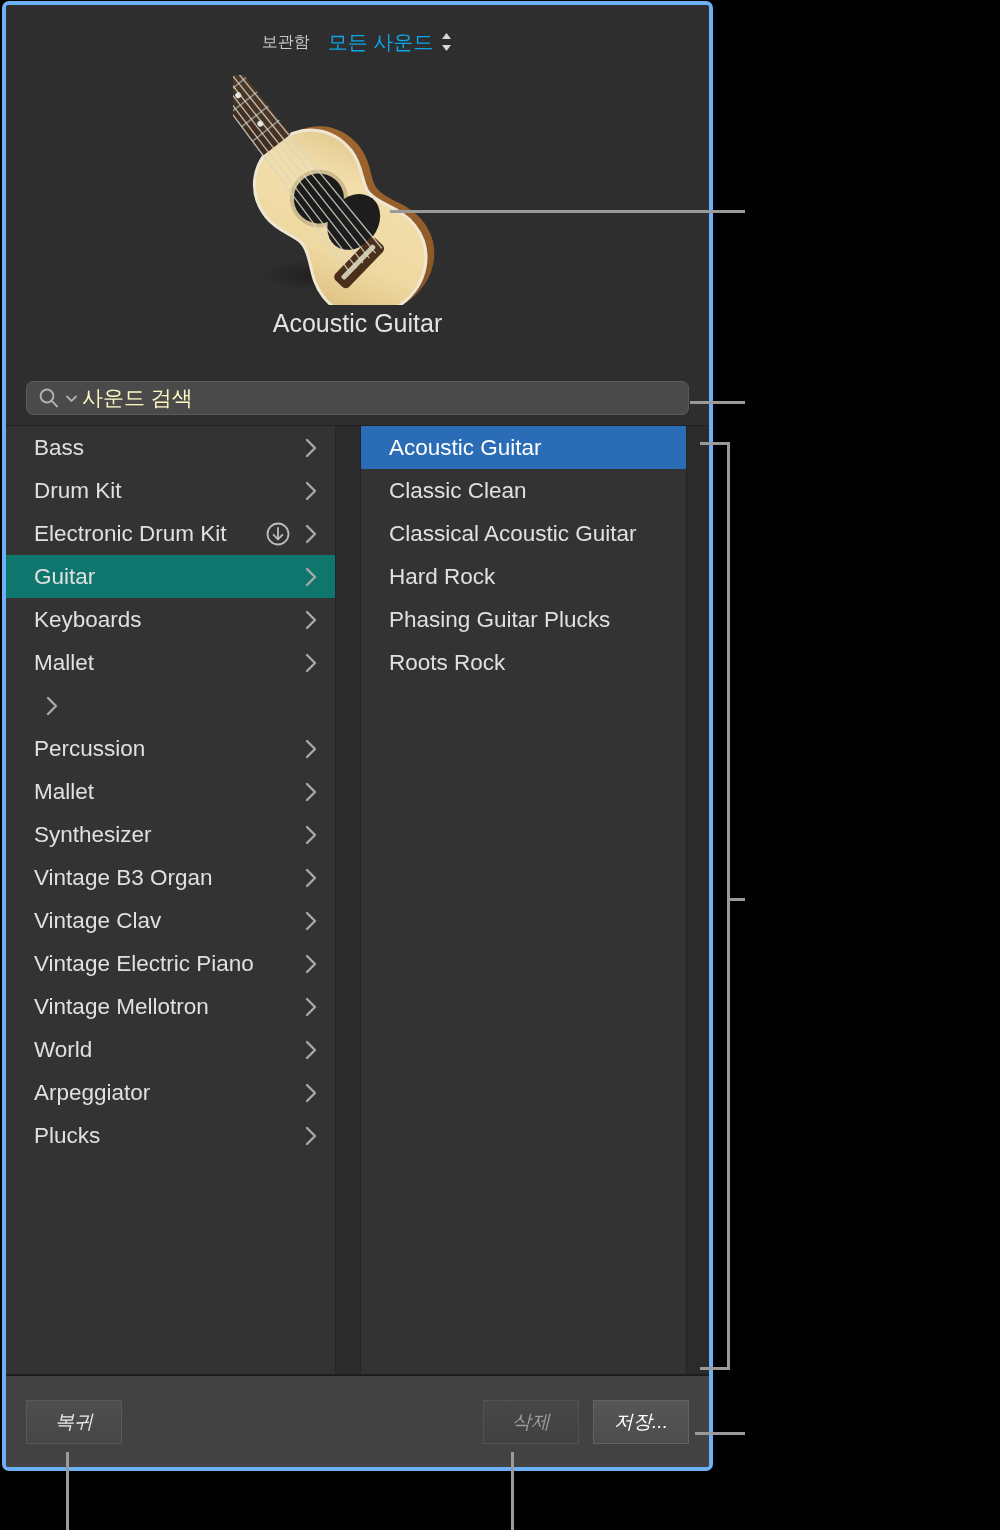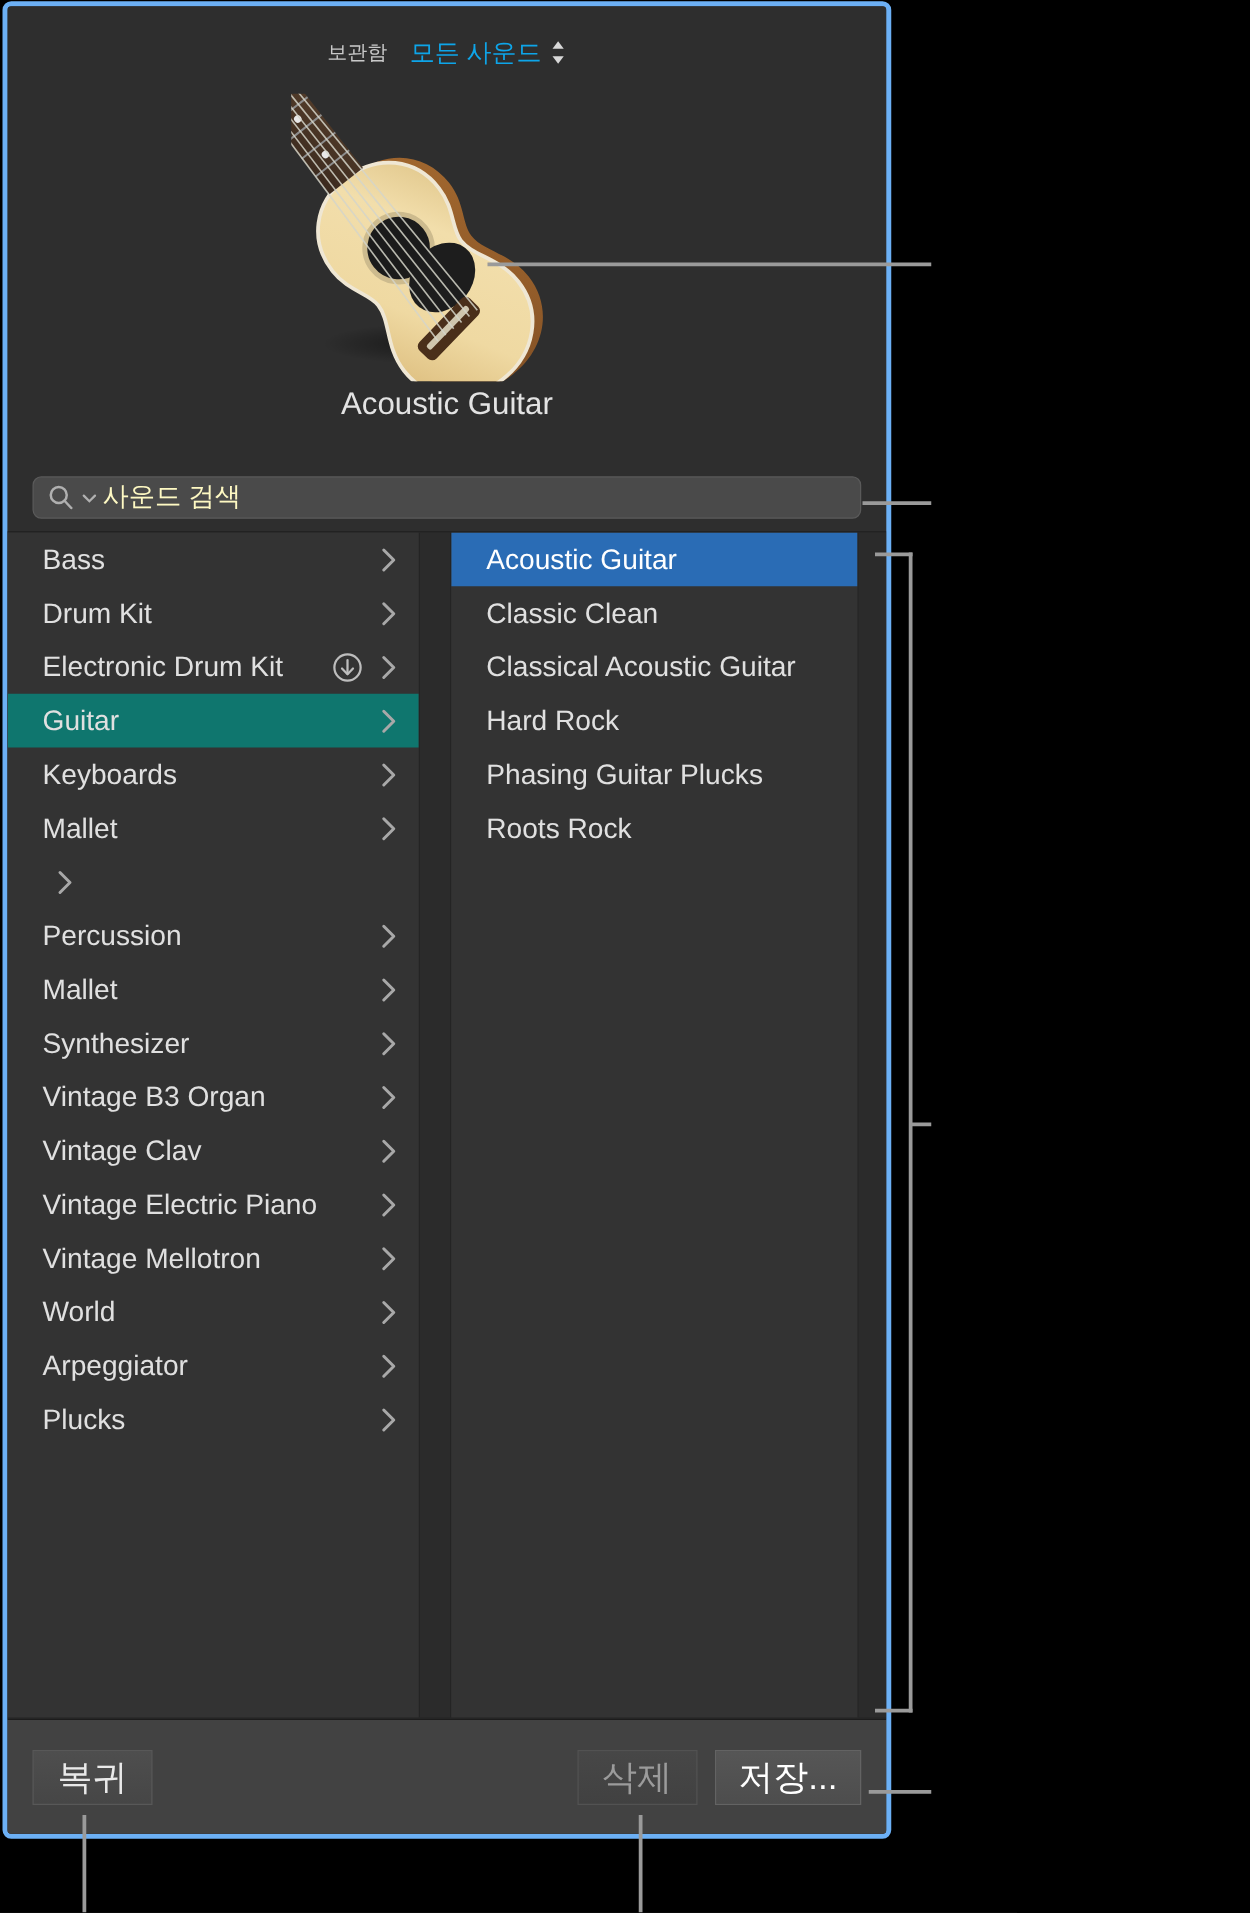--- a/index.html
+++ b/index.html
@@ -148,23 +148,24 @@
     padding: 0 20px;
     position: relative;
   }
   .btn {
     height: 44px;
     min-width: 96px;
     border-radius: 0;
     background: linear-gradient(#4e4e4e, #464646);
     border: 1px solid #585858;
     color: #e9e9e9;
-    font-size: 28px;
+    font-size: 19px;
     display:flex; align-items:center; justify-content:center;
     padding: 0 18px;
+    font-style: italic;
   }
   .btn.dim { color:#9b9b9b; background: linear-gradient(#474747,#414141); border-color:#525252;}
   .btn.strong { color:#ffffff; background: linear-gradient(#565656, #4d4d4d); border-color:#636363;}
   .spacer { flex:1 1 auto; }
   .btn + .btn { margin-left: 14px; }
 
   
   .callout { position:absolute; background:#9a9a9a; }
   .cl-h { height: 3px; }
   .cl-v { width: 3px; }

